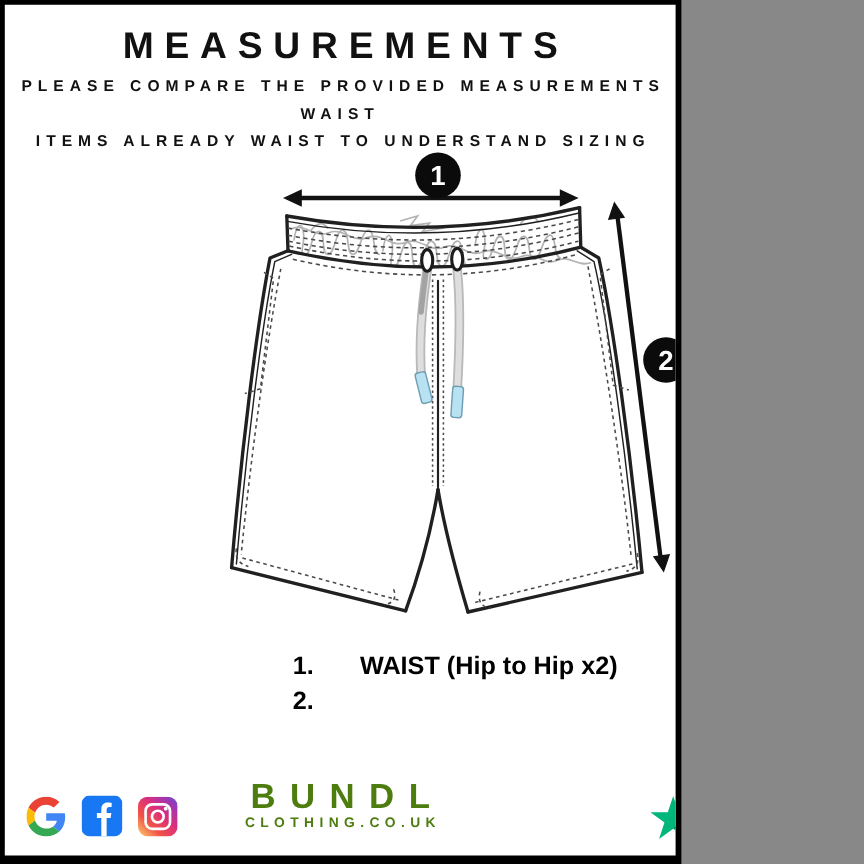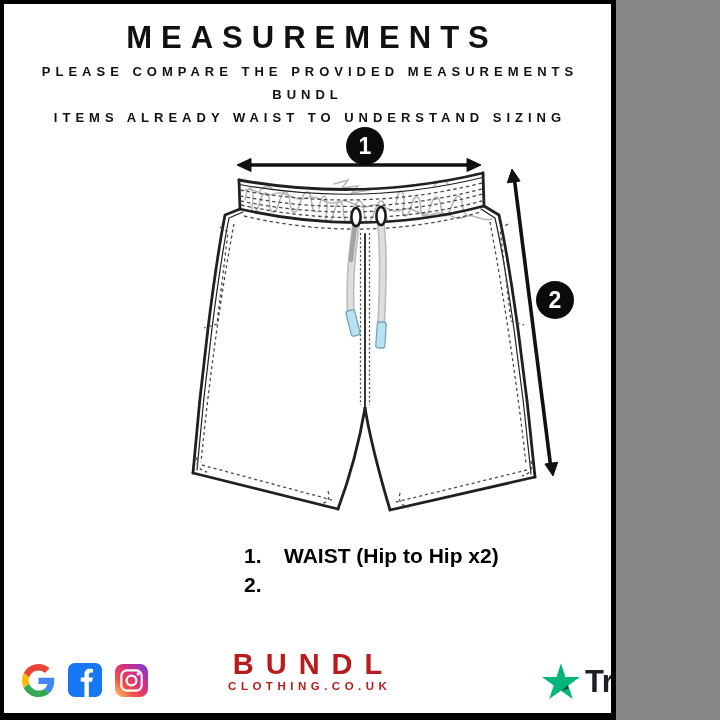--- a/index.html
+++ b/index.html
@@ -1,17 +1,17 @@
 <!DOCTYPE html>
 <html><head>
 <meta charset="utf-8">
 <style>
   html,body{margin:0;padding:0;background:#888;}
   .frame{
-    position:relative;width:616px;height:720px;background:#fff;
+    position:relative;width:568px;height:720px;background:#fff;
     box-sizing:border-box;border:4px solid #000;border-right-width:5px;border-bottom-width:7px;
     font-family:"Liberation Sans",sans-serif;overflow:hidden;
   }
   .abs{position:absolute;}
   
   .title{
     left:0;right:0;top:16px;text-align:center;
     font-size:31px;font-weight:800;letter-spacing:9px;text-indent:9px;color:#111;
   }
   .subtitle{
@@ -23,38 +23,38 @@
   .diagram-svg{left:0;top:108px;width:712px;height:420px;}
   .badge{
     width:38px;height:38px;border-radius:50%;background:#0b0b0b;color:#fff;
     display:flex;align-items:center;justify-content:center;
     font-size:23px;font-weight:700;line-height:1;
   }
   
   .legend{left:240px;top:537px;color:#000;}
   .legend-row{display:flex;align-items:baseline;line-height:29px;font-size:21px;font-weight:700;}
   .legend-num{width:26px;}
-  .legend-label{margin-left:14px;white-space:nowrap;}
+  .legend-label{margin-left:30px;white-space:nowrap;}
   
   .social{left:18px;top:659px;display:flex;gap:13px;align-items:center;}
   .social svg{display:block;}
-  .brand{left:0;right:0;top:645px;text-align:center;color:#b91c1c;}
+  .brand{left:0;right:0;top:645px;text-align:center;color:#4d7c0f;}
   .brand-name{font-size:29px;font-weight:800;letter-spacing:12px;text-indent:12px;line-height:30px;}
   .brand-tagline{font-size:11.5px;font-weight:700;letter-spacing:4.5px;text-indent:4.5px;margin-top:1px;}
   .trustpilot{left:538px;top:659px;display:flex;align-items:center;gap:5px;}
   .trustpilot-label{font-size:31px;font-weight:600;color:#1f1f27;letter-spacing:-0.5px;}
 </style>
 </head>
 <body>
 
 <div class="frame">
 
   <div class="abs title">MEASUREMENTS</div>
   <div class="abs subtitle">
-    <div>PLEASE COMPARE THE PROVIDED MEASUREMENTS BUNDL</div>
+    <div>PLEASE COMPARE THE PROVIDED MEASUREMENTS WAIST</div>
     <div>ITEMS ALREADY WAIST TO UNDERSTAND SIZING</div>
   </div>
 
   <svg class="abs diagram-svg" viewBox="0 0 712 420">
 
     <g stroke="#b3b3b3" stroke-width="1.4" fill="none" stroke-linecap="round">
       <path d="M238,79 c12,-6 20,8 32,3 c12,-5 20,9 32,4 c12,-5 20,9 32,4 c12,-5 20,9 32,4 c12,-5 20,9 32,4 c12,-5 20,9 32,4 c12,-5 20,8 30,3 c10,-5 18,6 28,2"></path>
       <path d="M241,88 c2,-14 7,-16 8,-5 c1,9 -4,16 1,17 c6,1 5,-20 12,-19 c6,1 1,18 7,19 c6,1 7,-22 13,-20 c6,2 2,19 8,20 c6,1 7,-22 14,-20 c5,2 2,19 8,20"></path>
       <path d="M315,97 c2,-15 7,-17 8,-5 c1,9 -4,17 1,18 c6,1 6,-21 12,-20 c6,1 1,19 7,20 c6,1 7,-23 13,-21 c6,2 2,20 8,21 c6,1 7,-23 14,-21 c5,2 2,20 8,21"></path>
       <path d="M392,92 c2,-15 7,-17 8,-5 c1,9 -4,16 1,17 c6,1 6,-20 12,-19 c6,1 1,18 7,19 c6,1 7,-21 13,-19 c6,2 2,18 8,19 c6,1 7,-21 14,-20 c5,2 2,18 8,19"></path>

